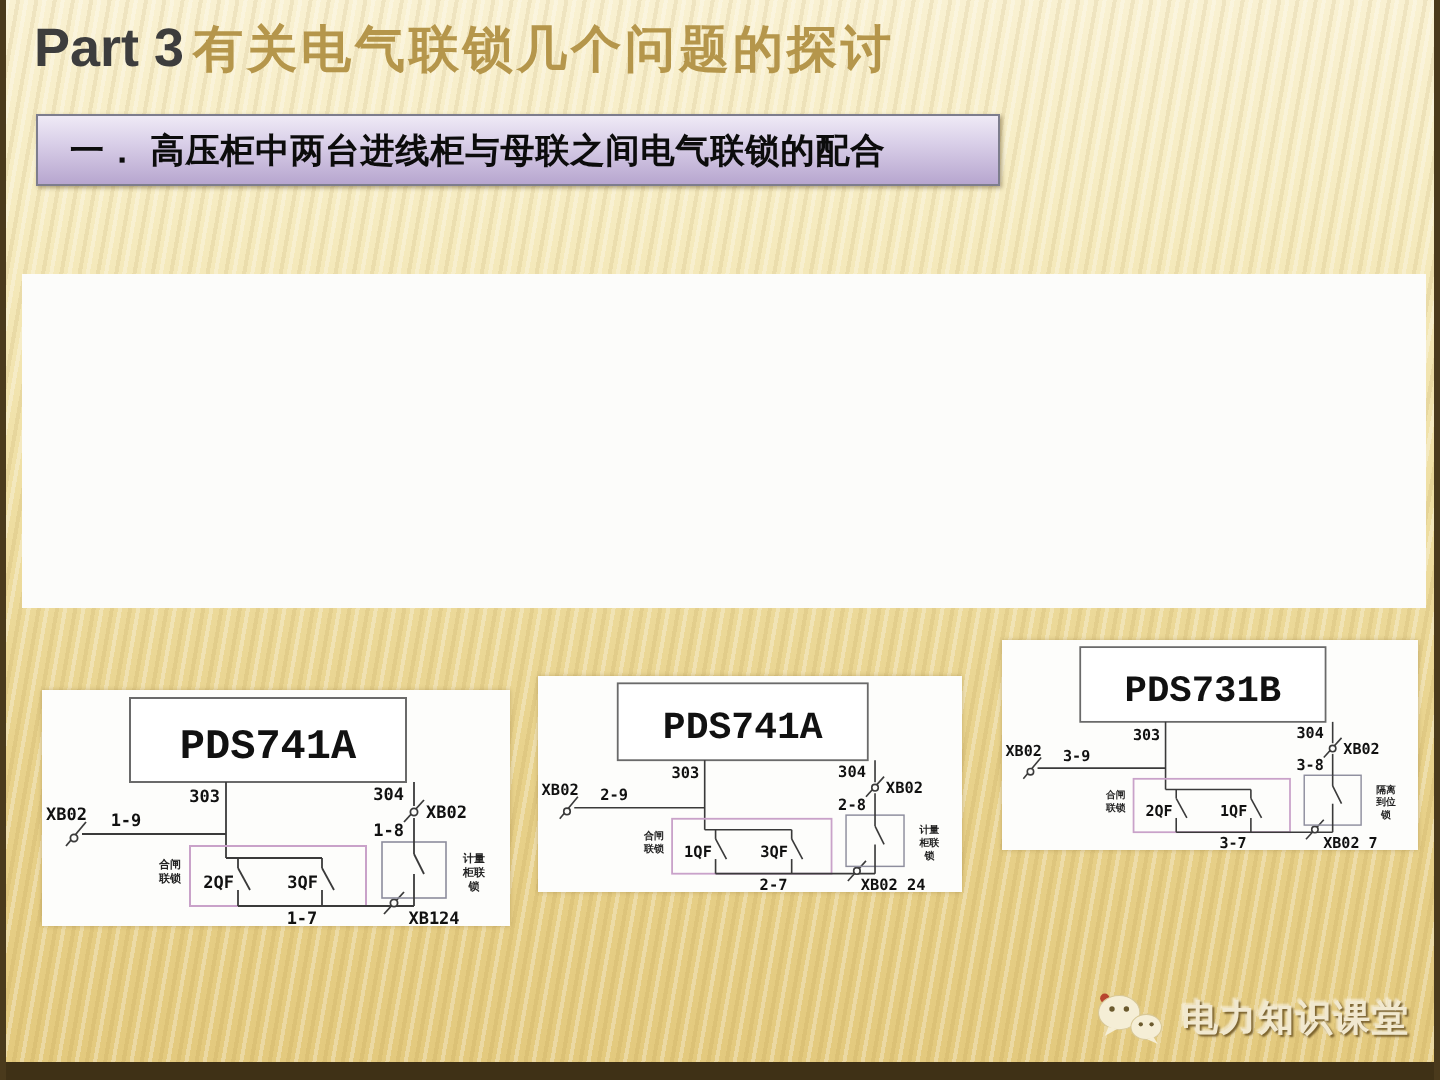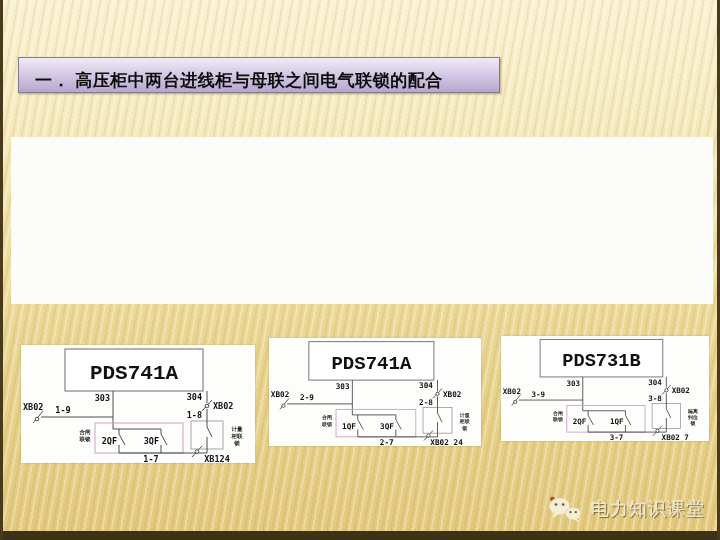--- a/index.html
+++ b/index.html
@@ -23,64 +23,68 @@
   
   .title-row{position:absolute;left:14px;top:8px;white-space:nowrap;}
   .title-part{font-size:27px;font-weight:bold;color:#3d3d3d;letter-spacing:0px;}
   .title-cn{font-size:25px;font-weight:bold;color:#b5964b;font-family:"Liberation Serif","DejaVu Serif",serif;letter-spacing:2px;}
 
   
   .subtitle{
     position:absolute;left:15px;top:57px;width:482px;height:36px;
     background:linear-gradient(180deg,#efeaf6 0%,#d9cfe8 40%,#b7a6cf 100%);
     border:1px solid #7d7d8d;box-shadow:1px 1px 2px rgba(90,70,30,0.45);
-    display:flex;align-items:flex-end;box-sizing:border-box;padding-left:16px;
+    display:flex;align-items:center;box-sizing:border-box;padding-left:16px;
   }
   .subtitle span{font-size:17px;font-weight:bold;color:#0c0c0c;letter-spacing:0.5px;}
 
   
   .bodybox{
     position:absolute;left:8px;top:137px;width:702px;height:167px;
     background:#fcfcfa;box-sizing:border-box;padding:7px 10px 0 10px;
   }
   .bodybox p{
     margin:0;font-size:15.5px;line-height:20.5px;color:#141414;
     text-indent:2em;text-align:justify;letter-spacing:0px;
   }
 
   
   .panel{position:absolute;background:#fdfdfb;box-shadow:0 0 2px rgba(120,95,40,0.35);}
   .panel-1{left:18px;top:345px;width:234px;height:118px;}
   .panel-2{left:266px;top:338px;width:212px;height:108px;}
-  .panel-3{left:498px;top:336px;width:208px;height:105px;}
+  .panel-3{left:498px;top:320px;width:208px;height:105px;}
   .panel svg{width:100%;height:100%;display:block;}
 
   .wire{stroke:#3a3a3a;stroke-width:0.9;fill:none;}
   .devbox{stroke:#6a6a6a;stroke-width:1;fill:#ffffff;}
   .lockbox{stroke:#c9a2c9;stroke-width:1;fill:none;}
   .sidebox{stroke:#8d8d9d;stroke-width:0.8;fill:none;}
   .conn{stroke:#3a3a3a;stroke-width:0.9;fill:#fdfdfb;}
 
   .t-dev{font-family:"Liberation Mono","DejaVu Sans Mono",monospace;font-weight:bold;font-size:21px;fill:#111;}
   .t-lbl{font-family:"DejaVu Sans Mono","Liberation Mono",monospace;font-weight:bold;font-size:8.5px;fill:#111;}
   .t-sm{font-size:5.5px;fill:#222;font-weight:bold;}
 
   
   .footer{position:absolute;right:12px;bottom:16px;display:flex;align-items:center;}
   .footer .wicon{width:36px;height:30px;margin-right:8px;}
   .footer span{
-    font-size:18px;font-weight:normal;color:#f1e8cf;letter-spacing:1px;
+    font-size:18px;font-weight:bold;color:#f1e8cf;letter-spacing:1px;
     text-shadow:1px 1px 1px rgba(110,85,35,0.9), -1px -1px 1px rgba(255,255,255,0.5);
   }
 </style>
 </head>
 <body>
 
 <div class="slide">
 
+  <div class="title-row">
+    <span class="title-part">Part 3</span>
+    <span class="title-cn">有关电气联锁几个问题的探讨</span>
+  </div>
 
   <div class="subtitle">
     <span>一． 高压柜中两台进线柜与母联之间电气联锁的配合</span>
   </div>
 
   <div class="bodybox">
   </div>
 
   <div class="panel panel-1">
     <svg viewBox="0 0 234 118" preserveAspectRatio="none">

